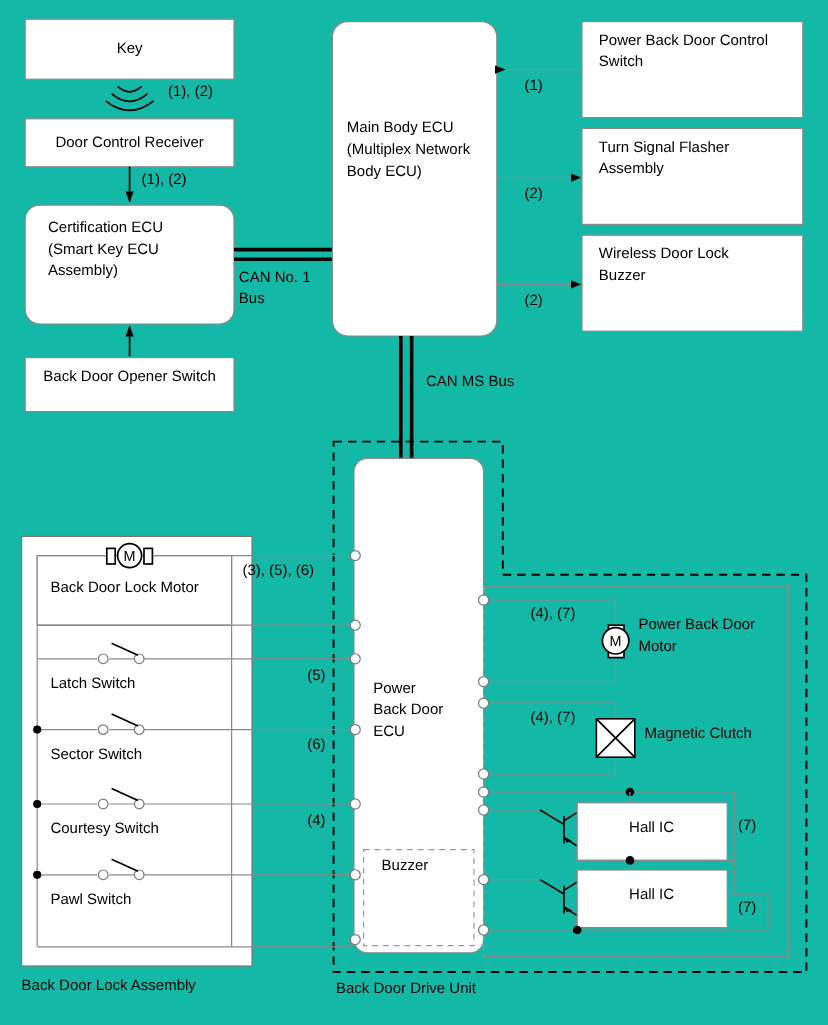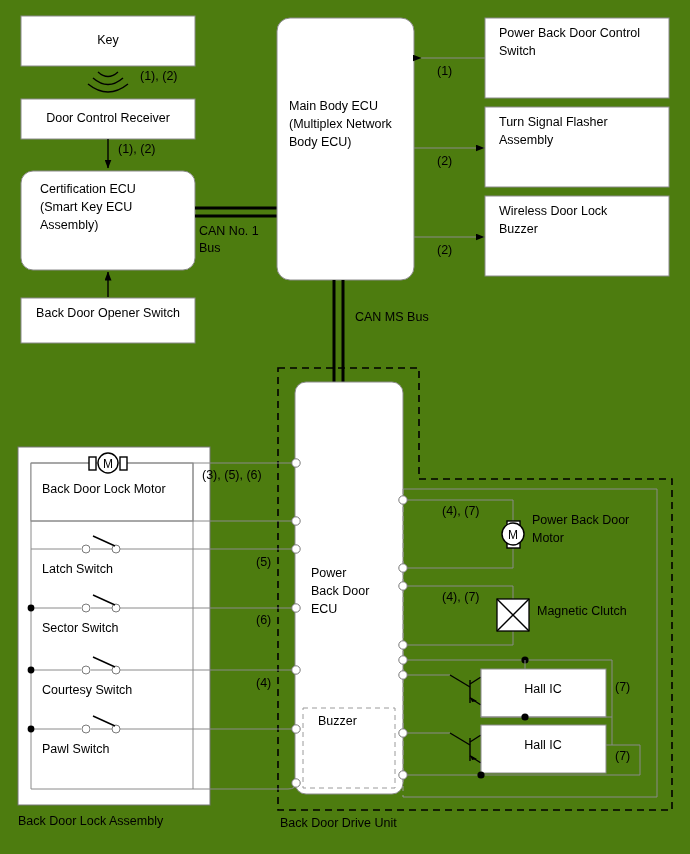--- a/index.html
+++ b/index.html
@@ -10,21 +10,21 @@
   }
   body {
     font-family: "Liberation Sans", sans-serif;
     color: #000000;
   }
   #diagram-root {
     position: relative;
     width: 690px;
     height: 854px;
     overflow: hidden;
-    background: #4d7c0f;
+    background: #14b8a6;
   }
   svg#diagram-svg {
     position: absolute;
     left: 0;
     top: 0;
     width: 690px;
     height: 854px;
     display: block;
   }
   .box-label {

